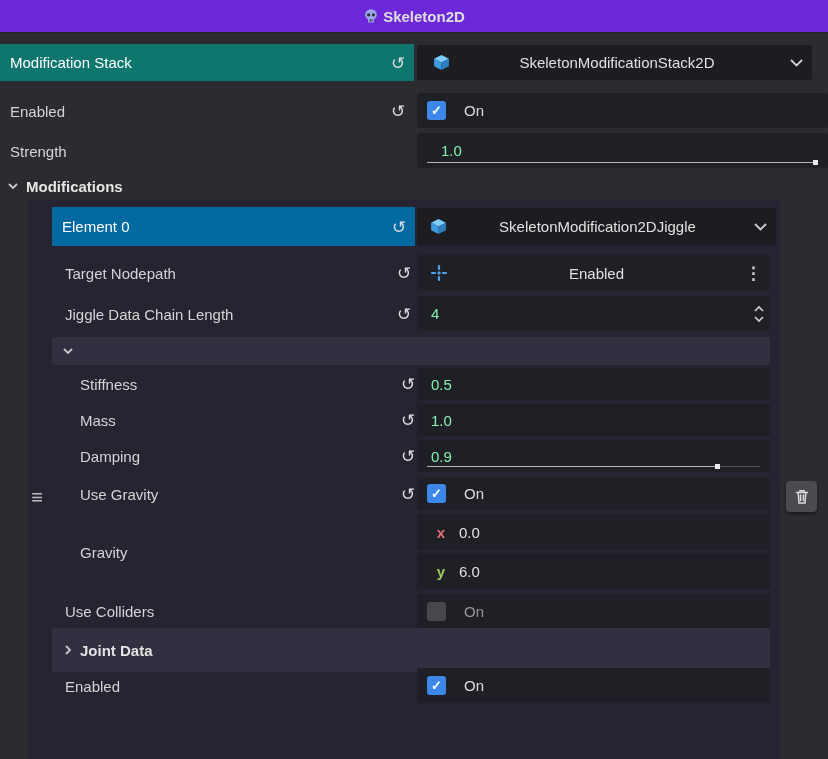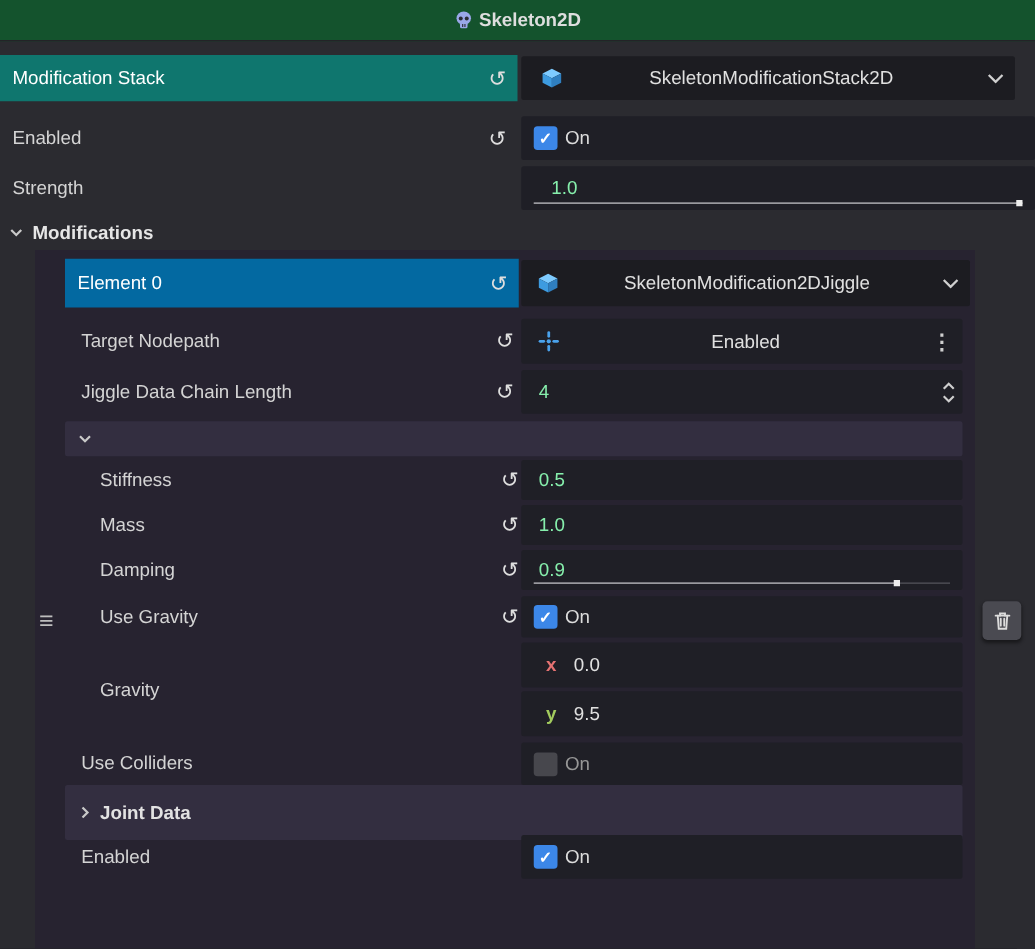--- a/index.html
+++ b/index.html
@@ -1,21 +1,21 @@
 <!DOCTYPE html>
 <html><head>
 <meta charset="utf-8">
 <style>
   *{margin:0;padding:0;box-sizing:border-box}
   html,body{background:#222226}
   .wrap{position:relative;width:828px;height:759px;background:#2b2b30;overflow:hidden;
         font-family:"Liberation Sans",sans-serif;font-size:15px;color:#dcdcdc}
 
   
-  .titlebar{position:absolute;left:0;top:0;width:828px;height:33px;background:#14532d;
+  .titlebar{position:absolute;left:0;top:0;width:828px;height:33px;background:#6d28d9;
             border-bottom:1px solid #232327;display:flex;align-items:center;justify-content:center;gap:4px}
   .titlebar .t{font-weight:bold;color:#dedede}
 
   
   .prow{position:absolute;left:0;right:0}
   .lbl{position:absolute;top:50%;transform:translateY(-50%);color:#d4d4d4;white-space:nowrap}
   .rv{position:absolute;top:50%;transform:translateY(-50%);width:20px;text-align:center;
       font-size:17px;color:#dedede;cursor:pointer}
 
   .bar{position:absolute;top:0;bottom:0;display:flex;align-items:center;color:#fff}
@@ -32,21 +32,21 @@
 
   .icon{display:inline-flex;align-items:center;justify-content:center}
   .chev{margin-right:9px;margin-left:6px;display:inline-flex}
   .dots{margin-left:auto;margin-right:8px;font-size:17px;font-weight:bold;color:#cfcfcf;cursor:pointer}
   .spin{margin-left:auto;margin-right:5px;display:inline-flex;cursor:pointer}
 
   .chk{width:19px;height:19px;border-radius:3px;margin-left:10px;display:flex;align-items:center;
        justify-content:center;font-size:13px;font-weight:bold;color:#fff;cursor:pointer;flex:none}
   .chk-on{background:#3c87e8}
   .chk-off{background:#47474d;color:transparent}
-  .chk-lbl{margin-left:6px}
+  .chk-lbl{margin-left:18px}
   .dim{color:#979797}
 
   .slider{position:absolute;left:10px;right:10px;bottom:3px;height:6px;cursor:pointer}
   .slider .track{position:absolute;left:0;right:0;bottom:2px;height:1px;background:#55555c}
   .slider .fill{position:absolute;left:0;bottom:2px;height:1px;background:#b6b6ba;width:var(--frac,0%)}
   .slider .handle{position:absolute;bottom:0;width:5px;height:5px;background:#ececec;
                   left:calc(var(--frac,0%) - 5px)}
 
   .sect{position:absolute;display:flex;align-items:center;gap:8px;font-weight:bold;color:#e6e6e6}
   .subhead{position:absolute;background:#332e40;border-radius:2px;display:flex;align-items:center;
@@ -246,21 +246,21 @@
     </div>
 
     <div class="prow" style="top:314px;height:75px">
       <span class="lbl" style="left:52px">Gravity</span>
       <div class="fld" style="left:389px;right:10px;top:0;bottom:auto;height:36px">
         <span class="axis axis-x">x</span>
         <span class="axis-val">0.0</span>
       </div>
       <div class="fld" style="left:389px;right:10px;top:39px;bottom:auto;height:36px">
         <span class="axis axis-y">y</span>
-        <span class="axis-val">9.5</span>
+        <span class="axis-val">6.0</span>
       </div>
     </div>
 
     <div class="prow" style="top:393px;height:36px">
       <span class="lbl" style="left:37px">Use Colliders</span>
       <div class="fld" style="left:389px;right:10px">
         <span class="chk chk-off"></span>
         <span class="chk-lbl dim">On</span>
       </div>
     </div>

